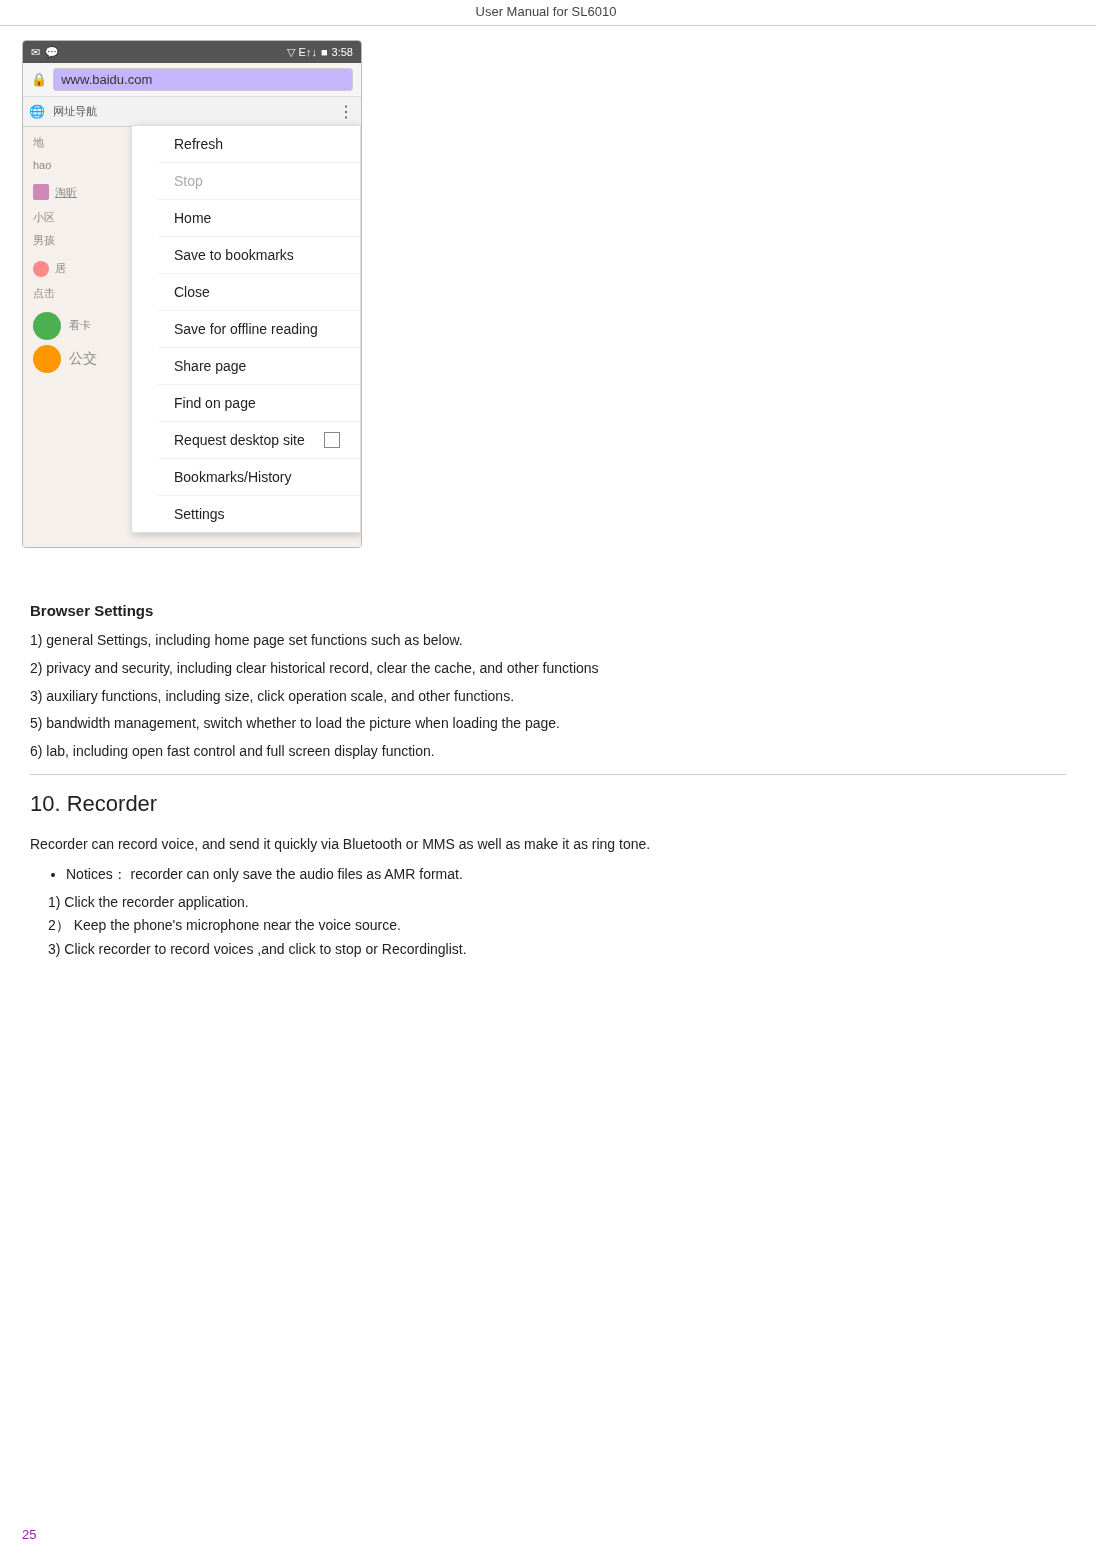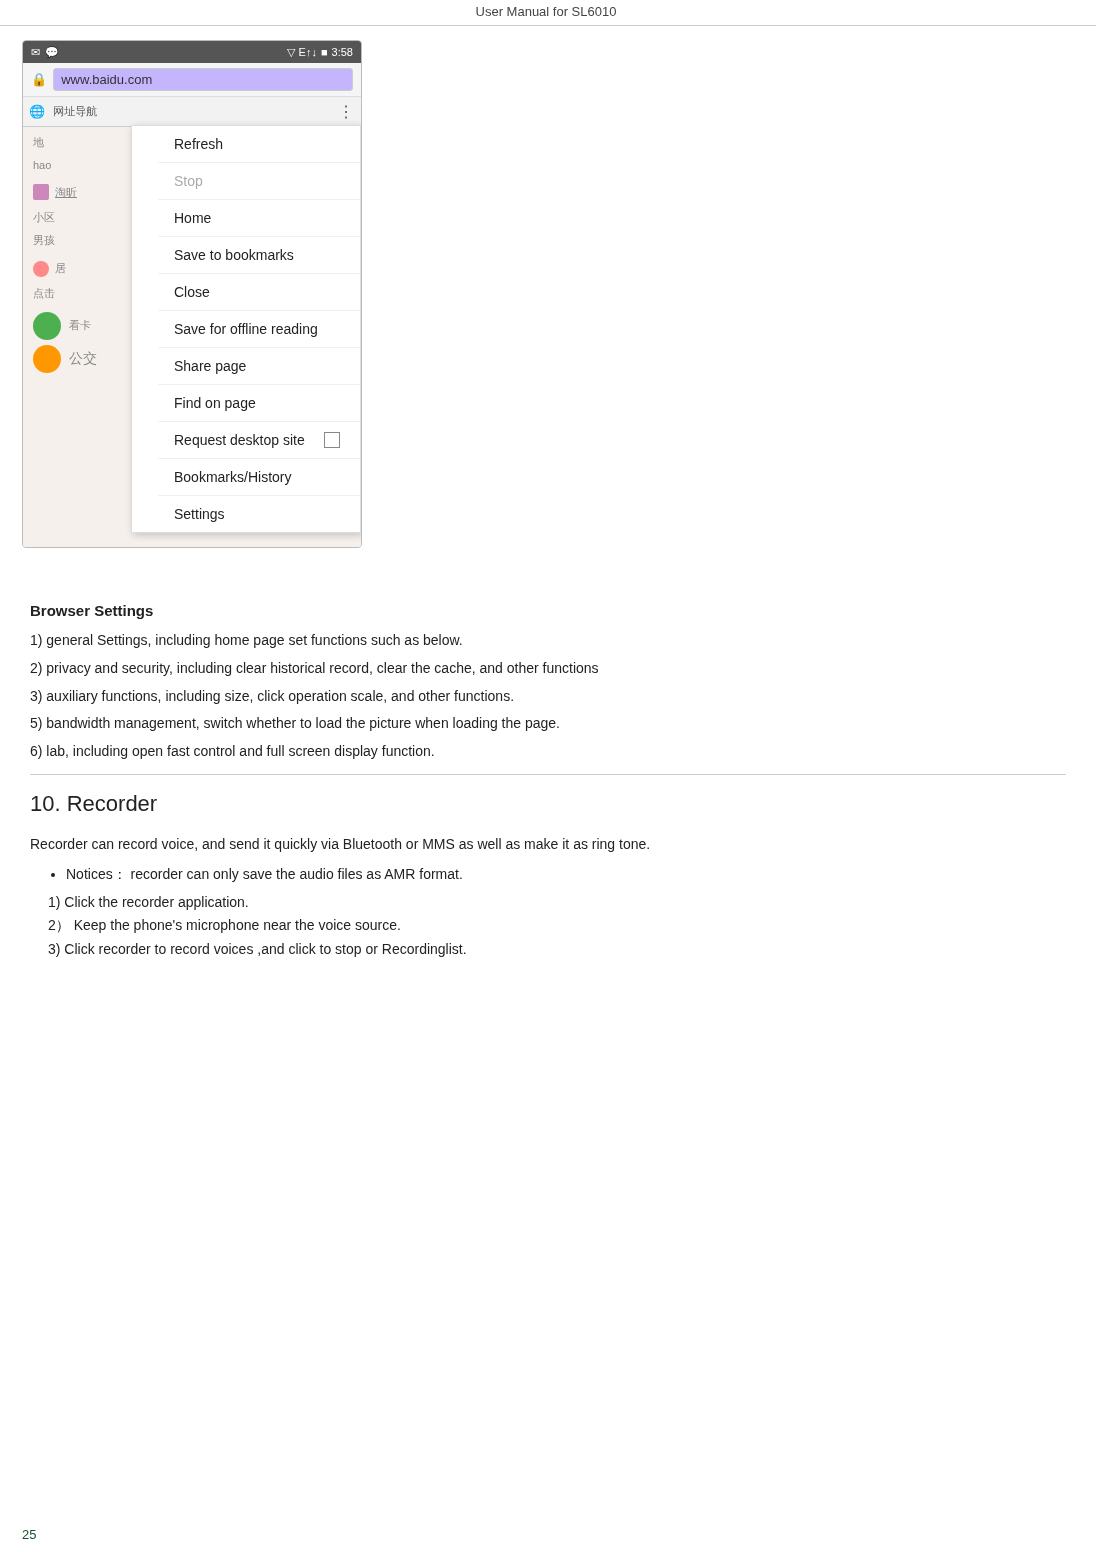--- a/index.html
+++ b/index.html
@@ -207,21 +207,21 @@
       color: #222;
       line-height: 1.7;
       margin-left: 18px;
     }
 
     .page-number {
       position: absolute;
       bottom: 10px;
       left: 22px;
       font-size: 13px;
-      color: #14532d;
+      color: #a21caf;
     }
 
     .separator-line {
       height: 1px;
       background: #ccc;
       margin: 10px 0 16px 0;
     }
   </style>
 </head>
 <body>

